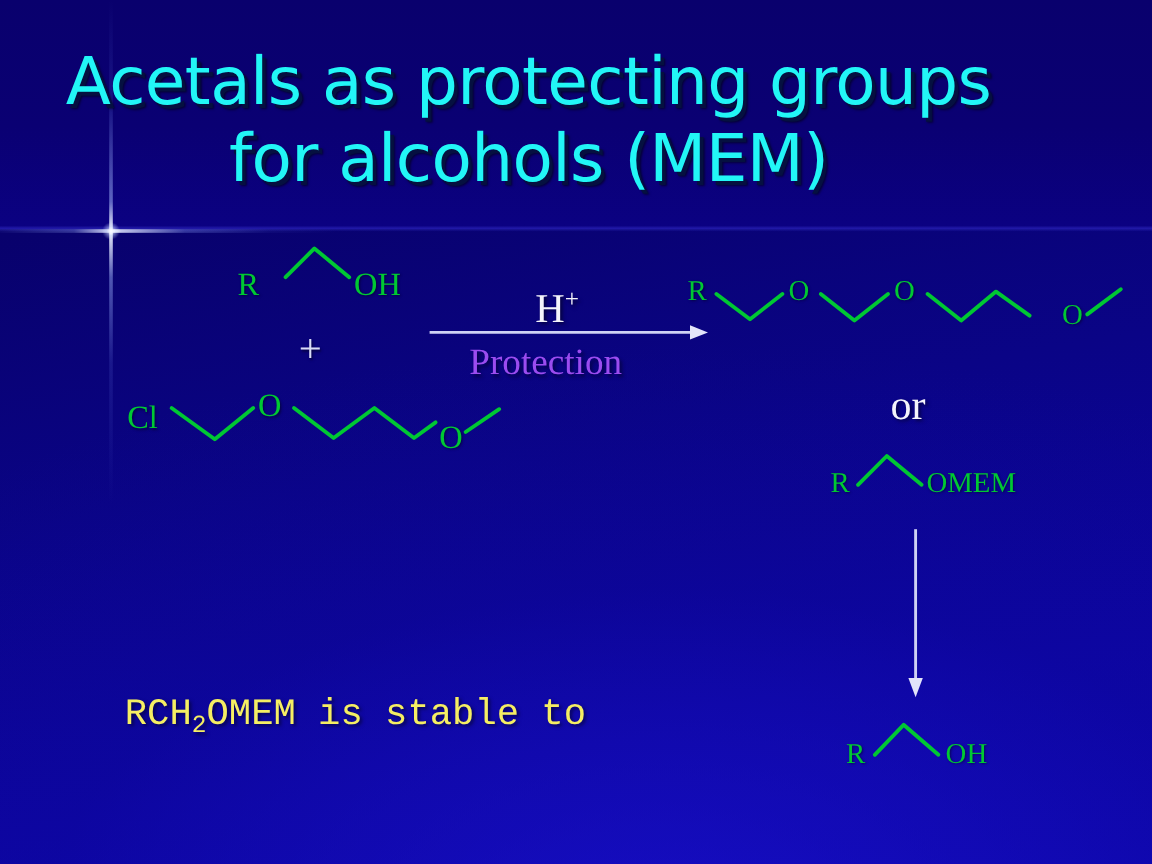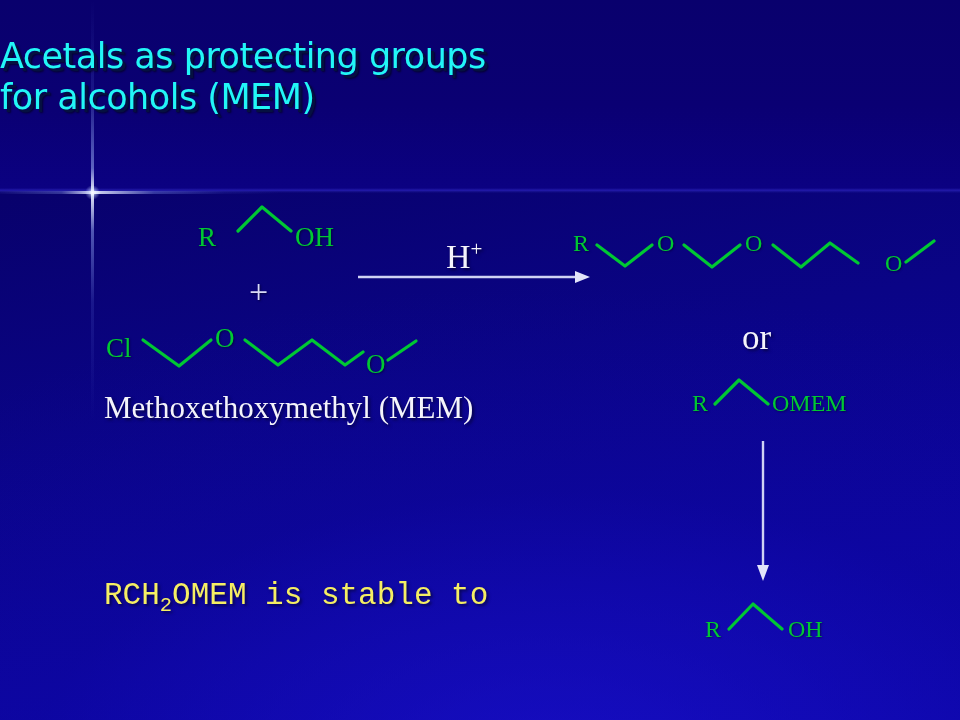--- a/index.html
+++ b/index.html
@@ -90,23 +90,23 @@
                 rgba(255,255,255,0.95) 0%,
                 rgba(200,215,255,0.45) 38%,
                 rgba(120,140,235,0.00) 75%);
   }
 
   
   .title {
     position: absolute;
     left: 0; top: 36px;
     width: 881px;
-    text-align: left;
+    text-align: center;
     font-family: "DejaVu Sans", "Liberation Sans", sans-serif;
-    font-size: 35px;
+    font-size: 55px;
     line-height: 1.17;
     font-weight: 400;
     letter-spacing: -0.5px;
     color: #22f6f6;
     text-shadow: 3px 3px 0 #051040, 4px 4px 2px rgba(0,0,0,0.55);
     white-space: pre-line;
   }
 
   
   .chem {
@@ -220,33 +220,33 @@
   <div class="chem" style="left:295px; top:224px;">OH</div>
 
   <div class="plus-sign" style="left:249px; top:275px;">+</div>
 
   <div class="chem" style="left:106px; top:335px;">Cl</div>
   <div class="chem" style="left:215px; top:325px;">O</div>
   <div class="chem" style="left:366px; top:351px;">O</div>
 
   <div class="white-serif" style="left:446px; top:237px; font-size:34px;"><span>H</span><sup class="chg">+</sup></div>
 
+  <div class="purple-serif" style="left:391px; top:284px; font-size:31px;">Protection</div>
 
   <div class="chem sm" style="left:573px; top:231px;">R</div>
   <div class="chem sm" style="left:657px; top:231px;">O</div>
   <div class="chem sm" style="left:745px; top:231px;">O</div>
   <div class="chem sm" style="left:885px; top:251px;">O</div>
 
   <div class="white-serif" style="left:742px; top:318px; font-size:35px;">or</div>
 
   <div class="chem sm" style="left:692px; top:391px;">R</div>
   <div class="chem sm" style="left:772px; top:391px;">OMEM</div>
 
 
   <div class="chem sm" style="left:705px; top:617px;">R</div>
   <div class="chem sm" style="left:788px; top:617px;">OH</div>
 
-  <div class="white-serif" style="left:104px; top:390px; font-size:31px;">Methoxethoxymethyl (MEM)</div>
 
   <div class="yellow-serif" style="left:104px; top:578px; font-size:31px;font-family:Liberation Mono, monospace;"><span>RCH</span><sub class="n">2</sub><span>OMEM is stable to</span></div>
 
 
 </div>
 
 </body></html>

